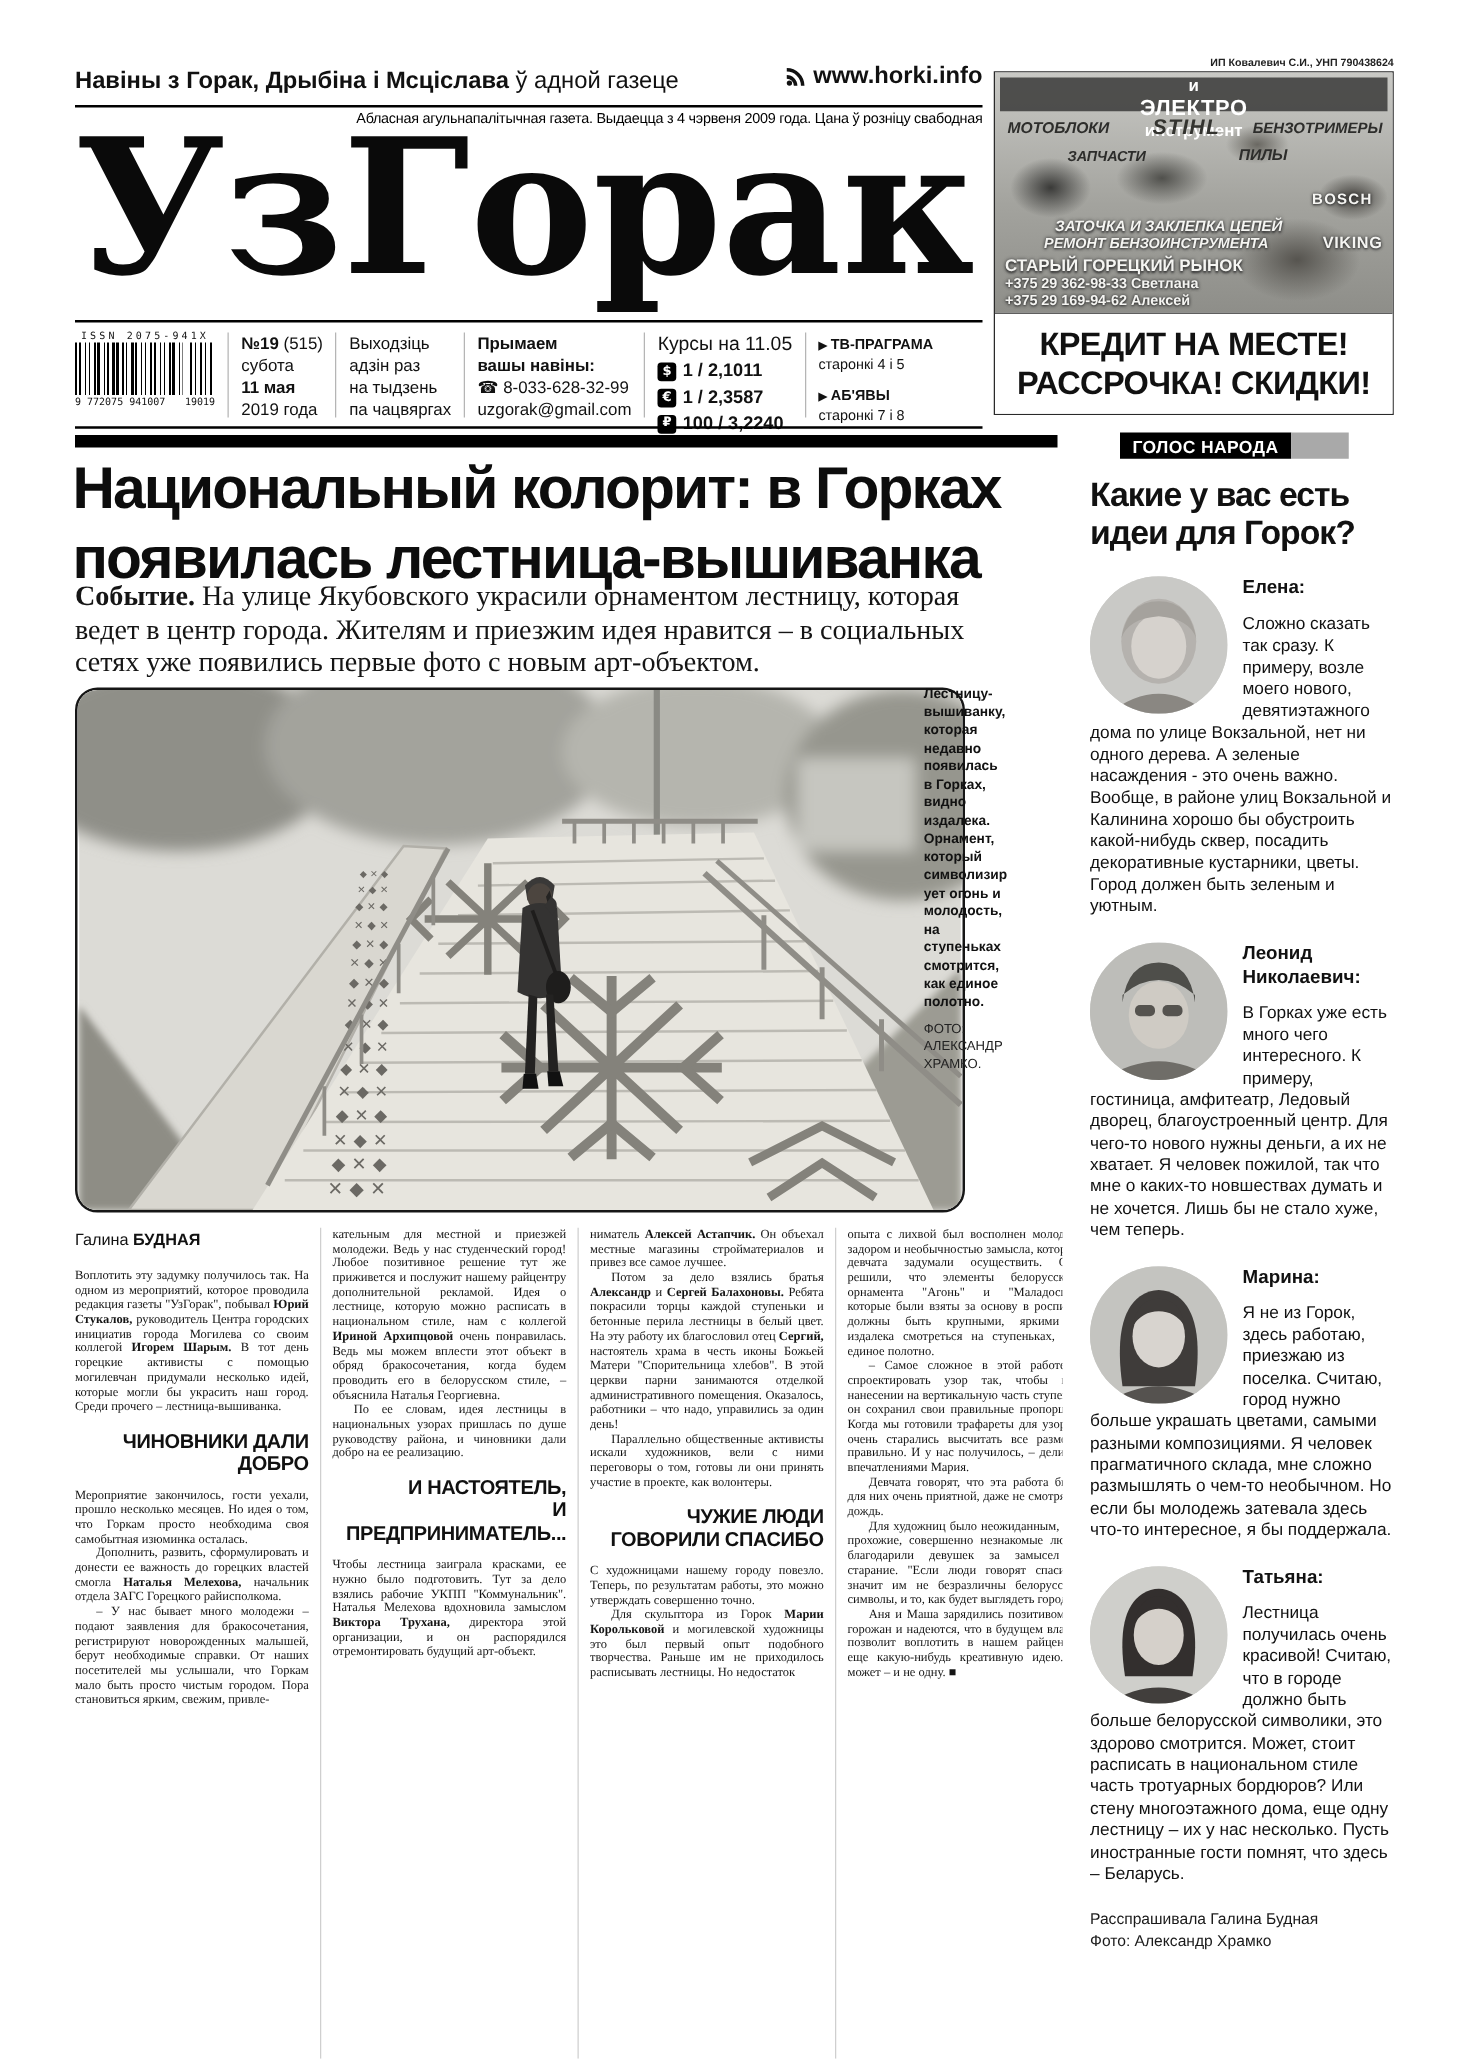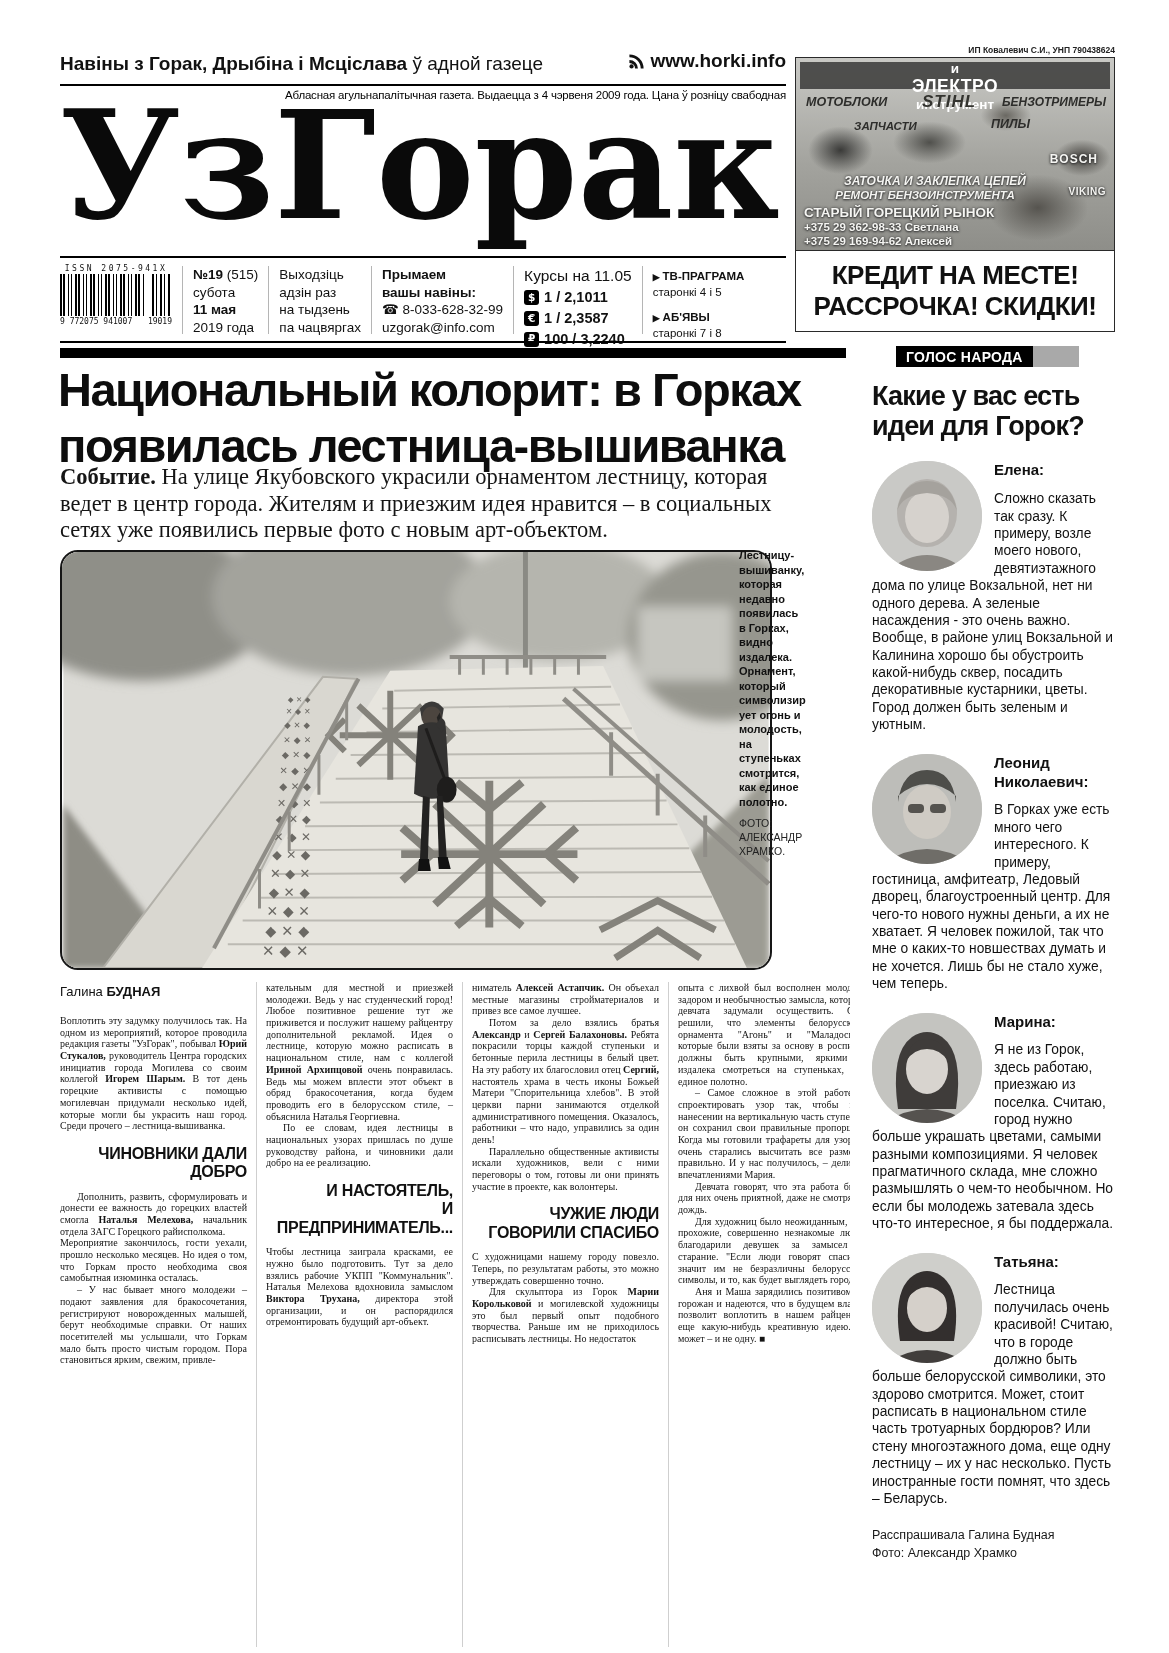--- a/index.html
+++ b/index.html
@@ -127,21 +127,21 @@
       <div class="ad-photo">
         <div class="ad-band"><b>БЕНЗО</b> и <b>ЭЛЕКТРО</b> инструмент</div>
         <div class="ad-lab" style="top:37px;left:10px;font-size:12.5px;">МОТОБЛОКИ</div>
         <div class="ad-lab" style="top:34px;left:126px;font-size:17px;letter-spacing:1px;color:#33332f;">STIHL</div>
         <div class="ad-lab" style="top:37px;right:8px;font-size:12px;">БЕНЗОТРИМЕРЫ</div>
         <div class="ad-lab" style="top:62px;left:58px;font-size:11.5px;">ЗАПЧАСТИ</div>
         <div class="ad-lab" style="top:59px;right:84px;font-size:12.5px;">ПИЛЫ</div>
         <div class="ad-white" style="position:absolute;top:94px;right:16px;font-size:12px;letter-spacing:1px;">BOSCH</div>
         <div class="ad-white" style="position:absolute;top:116px;left:0;right:40px;text-align:center;font-style:italic;font-size:12px;">ЗАТОЧКА И ЗАКЛЕПКА ЦЕПЕЙ</div>
         <div class="ad-white" style="position:absolute;top:131px;left:0;right:60px;text-align:center;font-style:italic;font-size:11.5px;">РЕМОНТ БЕНЗОИНСТРУМЕНТА</div>
-        <div class="ad-white" style="position:absolute;top:128px;right:8px;font-size:10px;letter-spacing:.5px;">VIKING</div>
+        <div class="ad-white" style="position:absolute;top:128px;right:8px;font-size:13px;letter-spacing:.5px;">VIKING</div>
         <div class="ad-white" style="position:absolute;top:147px;left:8px;font-size:13.5px;">СТАРЫЙ ГОРЕЦКИЙ РЫНОК</div>
         <div class="ad-white" style="position:absolute;top:163px;left:8px;font-size:11.5px;">+375 29 362-98-33 Светлана</div>
         <div class="ad-white" style="position:absolute;top:177px;left:8px;font-size:11.5px;">+375 29 169-94-62  Алексей</div>
       </div>
       <div class="ad-credit">
         <div>КРЕДИТ НА МЕСТЕ!</div>
         <div>РАССРОЧКА! СКИДКИ!</div>
       </div>
     </div>
   </aside>
@@ -160,21 +160,21 @@
       </div>
     </div>
     <div class="isep"></div>
     <div class="iblock"><b>№19</b> (515)<br>субота<br><b>11 мая</b><br>2019 года</div>
     <div class="isep"></div>
     <div class="iblock">Выходзіць<br>адзін раз<br>на тыдзень<br>па чацвяргах</div>
     <div class="isep"></div>
     <div class="iblock">
       <div><b>Прымаем</b><br><b>вашы навіны:</b></div>
       <div><span>☎</span> <span>8-033-628-32-99</span></div>
-      <div>uzgorak@info.com</div>
+      <div>uzgorak@gmail.com</div>
     </div>
     <div class="isep"></div>
     <div class="iblock">
       <div class="rates-title">Курсы на 11.05</div>
       <div class="rate-row">
         <span class="cur">$</span>
         <span>1 / 2,1011</span>
         </div>
       <div class="rate-row">
         <span class="cur">€</span>
@@ -378,22 +378,22 @@
   </aside>
 
   <section class="article">
     <div class="col">
       <div class="byline">
         <span>Галина</span>
         <b>БУДНАЯ</b>
       </div>
       <p class="para">Воплотить эту задумку получилось так. На одном из мероприятий, которое проводила редакция газеты "УзГорак", побывал <b>Юрий Стукалов,</b> руководитель Центра городских инициатив города Могилева со своим коллегой <b>Игорем Шарым.</b> В тот день горецкие активисты с помощью могилевчан придумали несколько идей, которые могли бы украсить наш город. Среди прочего – лестница-вышиванка.</p>
       <h3 class="subhead">ЧИНОВНИКИ ДАЛИ ДОБРО</h3>
+      <p class="para">Мероприятие закончилось, гости уехали, прошло несколько месяцев. Но идея о том, что Горкам просто необходима своя самобытная изюминка осталась.</p>
       <p class="para ind">Дополнить, развить, сформулировать и донести ее важность до горецких властей смогла <b>Наталья Мелехова,</b> начальник отдела ЗАГС Горецкого райисполкома.</p>
-      <p class="para">Мероприятие закончилось, гости уехали, прошло несколько месяцев. Но идея о том, что Горкам просто необходима своя самобытная изюминка осталась.</p>
       <p class="para ind">– У нас бывает много молодежи – подают заявления для бракосочетания, регистрируют новорожденных малышей, берут необходимые справки. От наших посетителей мы услышали, что Горкам мало быть просто чистым городом. Пора становиться ярким, свежим, привле-</p>
     </div>
     <div class="col">
       <p class="para">кательным для местной и приезжей молодежи. Ведь у нас студенческий город! Любое позитивное решение тут же приживется и послужит нашему райцентру дополнительной рекламой. Идея о лестнице, которую можно расписать в национальном стиле, нам с коллегой <b>Ириной Архипцовой</b> очень понравилась. Ведь мы можем вплести этот объект в обряд бракосочетания, когда будем проводить его в белорусском стиле, – объяснила Наталья Георгиевна.</p>
       <p class="para ind">По ее словам, идея лестницы в национальных узорах пришлась по душе руководству района, и чиновники дали добро на ее реализацию.</p>
       <h3 class="subhead">И НАСТОЯТЕЛЬ,<br>И ПРЕДПРИНИМАТЕЛЬ...</h3>
       <p class="para">Чтобы лестница заиграла красками, ее нужно было подготовить. Тут за дело взялись рабочие УКПП "Коммунальник". Наталья Мелехова вдохновила замыслом <b>Виктора Трухана,</b> директора этой организации, и он распорядился отремонтировать будущий арт-объект.</p>
 
     </div>
     <div class="col">

